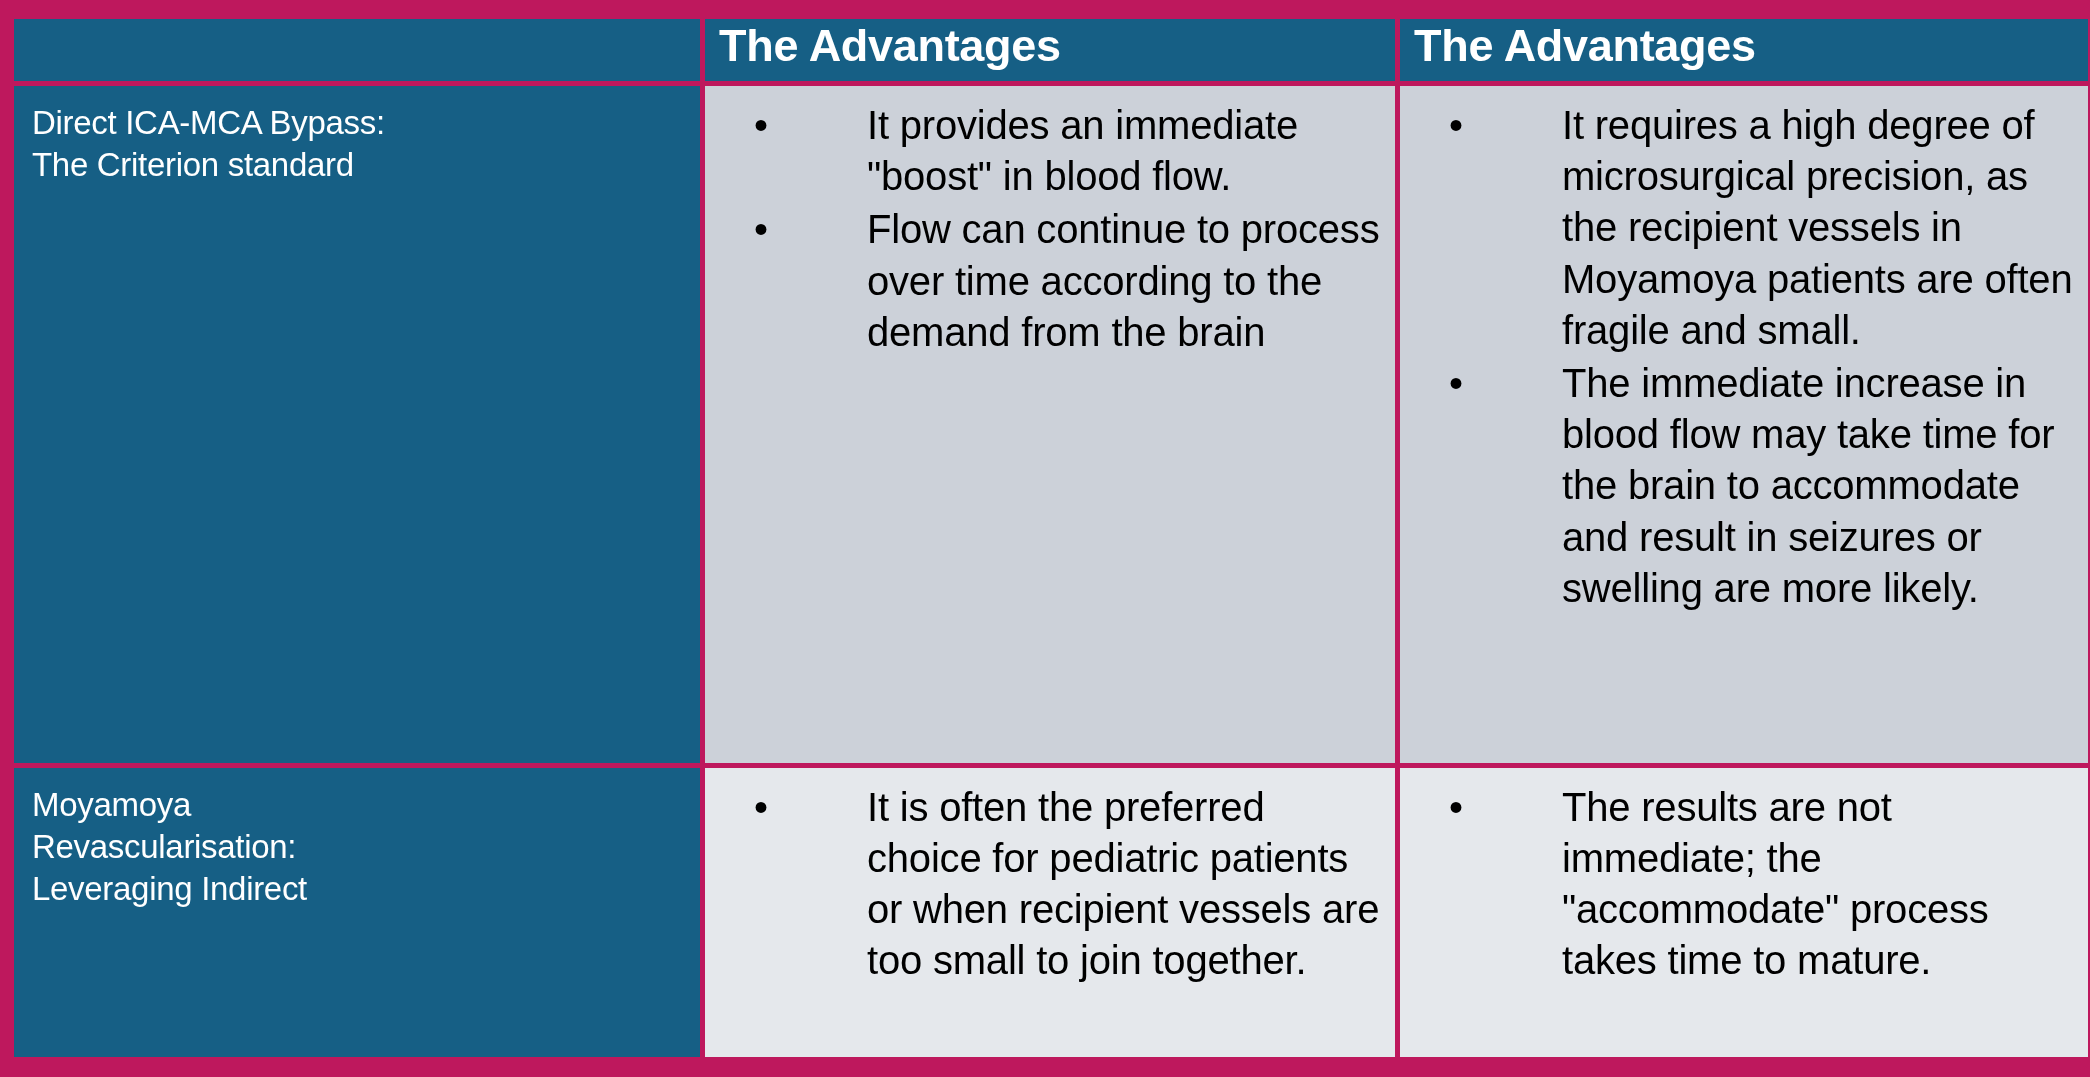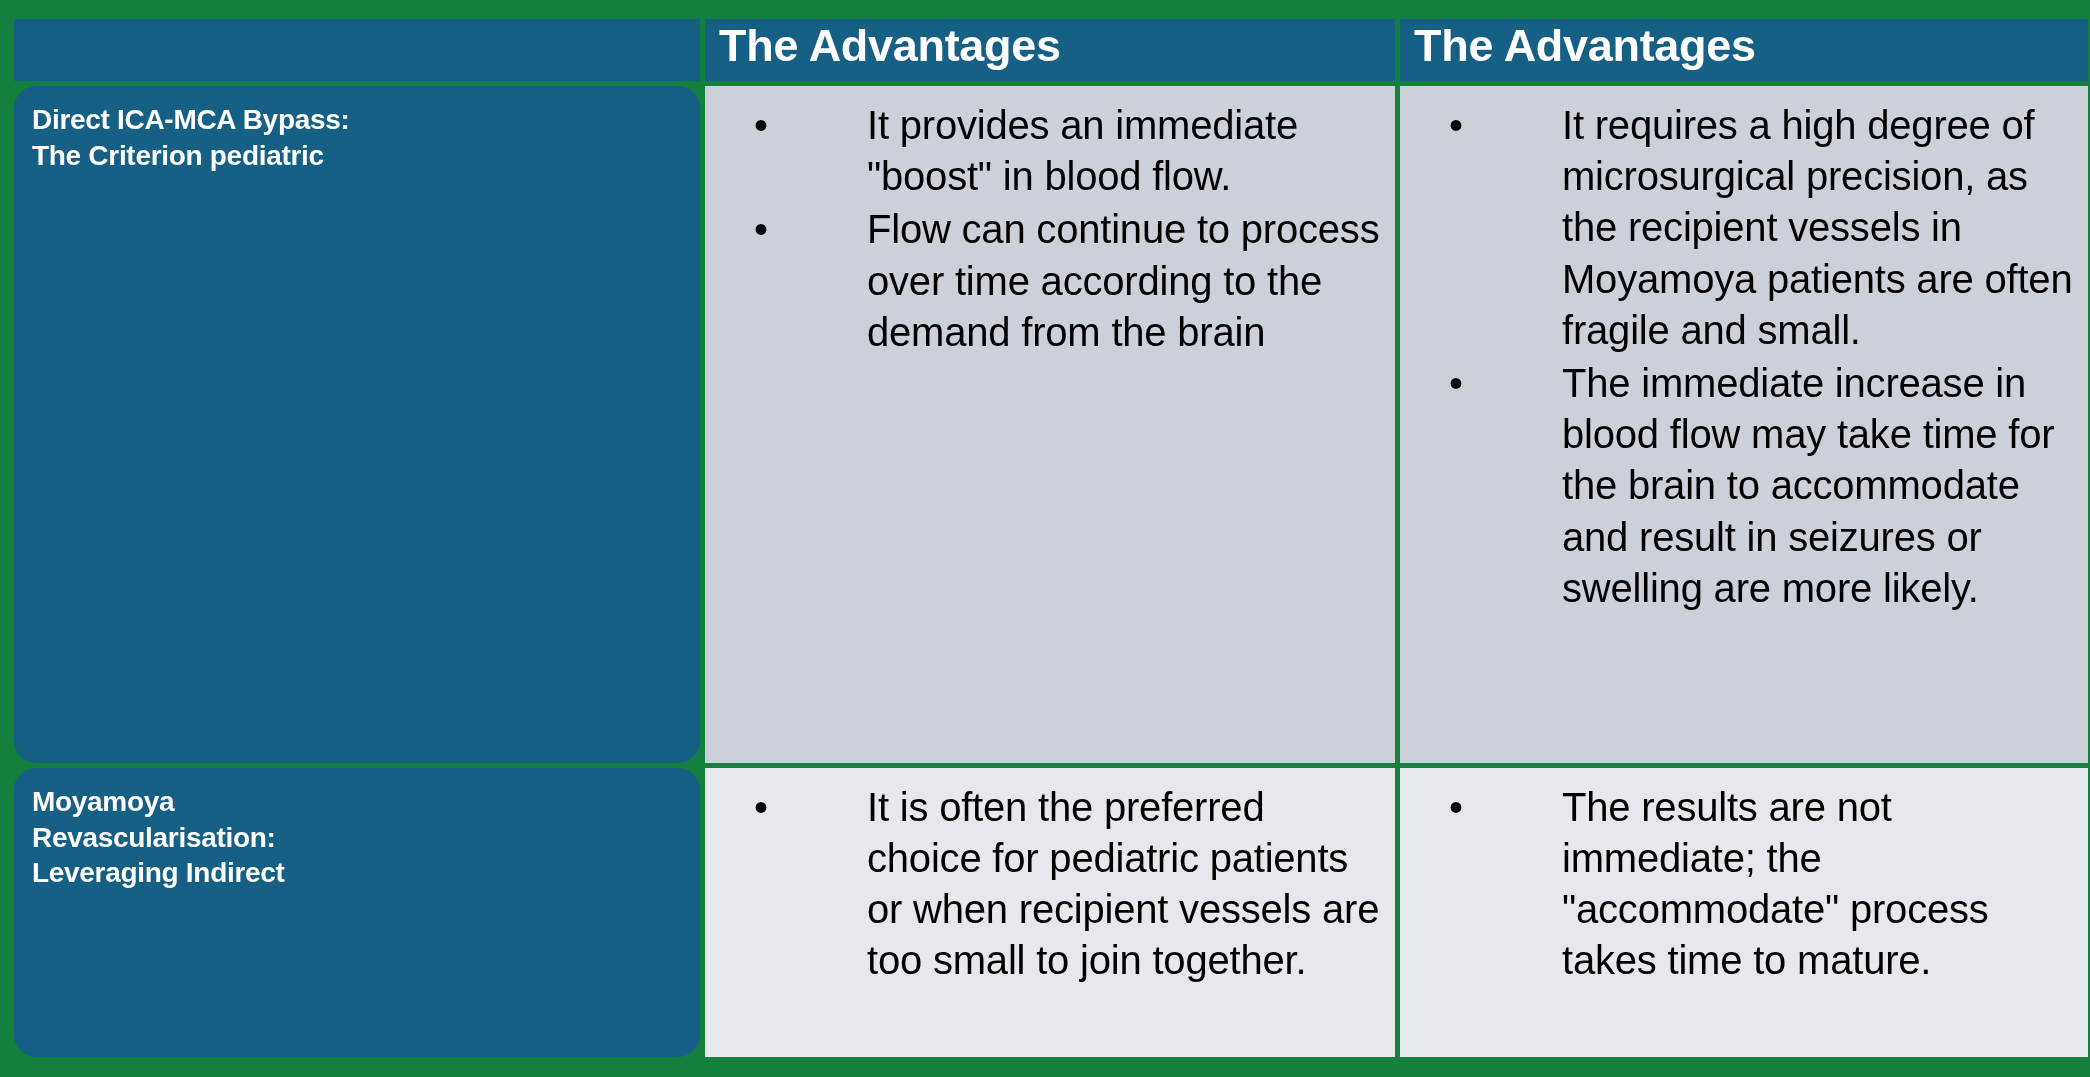--- a/index.html
+++ b/index.html
@@ -11,21 +11,21 @@
     width: 2090px;
     height: 1077px;
     overflow: hidden;
     font-family: "Liberation Sans", sans-serif;
   }
 
   .slide {
     position: relative;
     width: 2090px;
     height: 1077px;
-    background: #15803d;
+    background: #be185d;
     box-sizing: border-box;
   }
 
   .table-wrap {
     position: absolute;
     left: 9px;
     top: 14px;
     width: 2064px;
     height: 1048px;
   }
@@ -64,26 +64,25 @@
     letter-spacing: -0.3px;
     padding: 4px 0 0 14px !important;
     text-align: left;
     white-space: nowrap;
   }
 
   
   .row-label {
     background: #165f85;
     color: #ffffff;
-    font-size: 28px;
-    font-weight: bold;
+    font-size: 33px;
+    font-weight: normal;
     line-height: 1.28;
     letter-spacing: -0.3px;
     padding: 16px 18px 18px 18px !important;
-    border-radius: 22px;
   }
   .row-label .lbl-line { display: block; }
 
   
   .cell-content {
     background: #ccd1d9;
     padding: 14px 14px 10px 6px !important;
   }
   .cell-content.light {
     background: #e5e8ec;
@@ -134,21 +133,21 @@
         <tr>
           <th class="hdr-blank"></th>
           <th class="hdr-cell">The Advantages</th>
           <th class="hdr-cell">The Advantages</th>
         </tr>
       </thead>
       <tbody>
         <tr>
           <td class="row-label">
             <span class="lbl-line">Direct ICA-MCA Bypass:</span>
-            <span class="lbl-line">The Criterion pediatric</span>
+            <span class="lbl-line">The Criterion standard</span>
           </td>
           <td class="cell-content">
             <ul class="bullets">
               <li>
                 <span class="bullet-dot">•</span>
                 <span class="bullet-text">It provides an immediate "boost" in blood flow.</span>
               </li>
               <li>
                 <span class="bullet-dot">•</span>
                 <span class="bullet-text">Flow can continue to process over time according to the demand from the brain</span>

